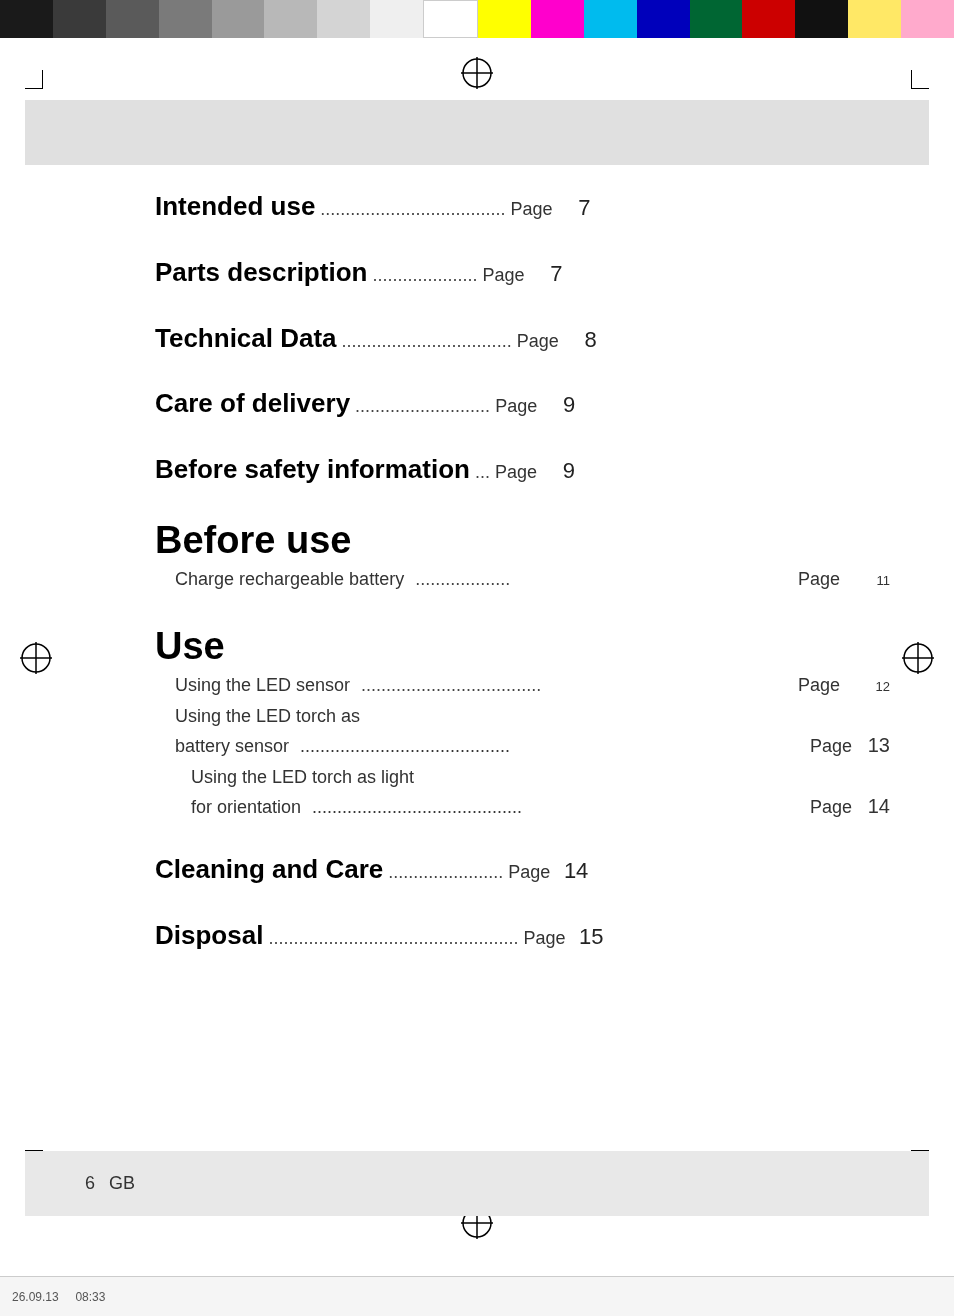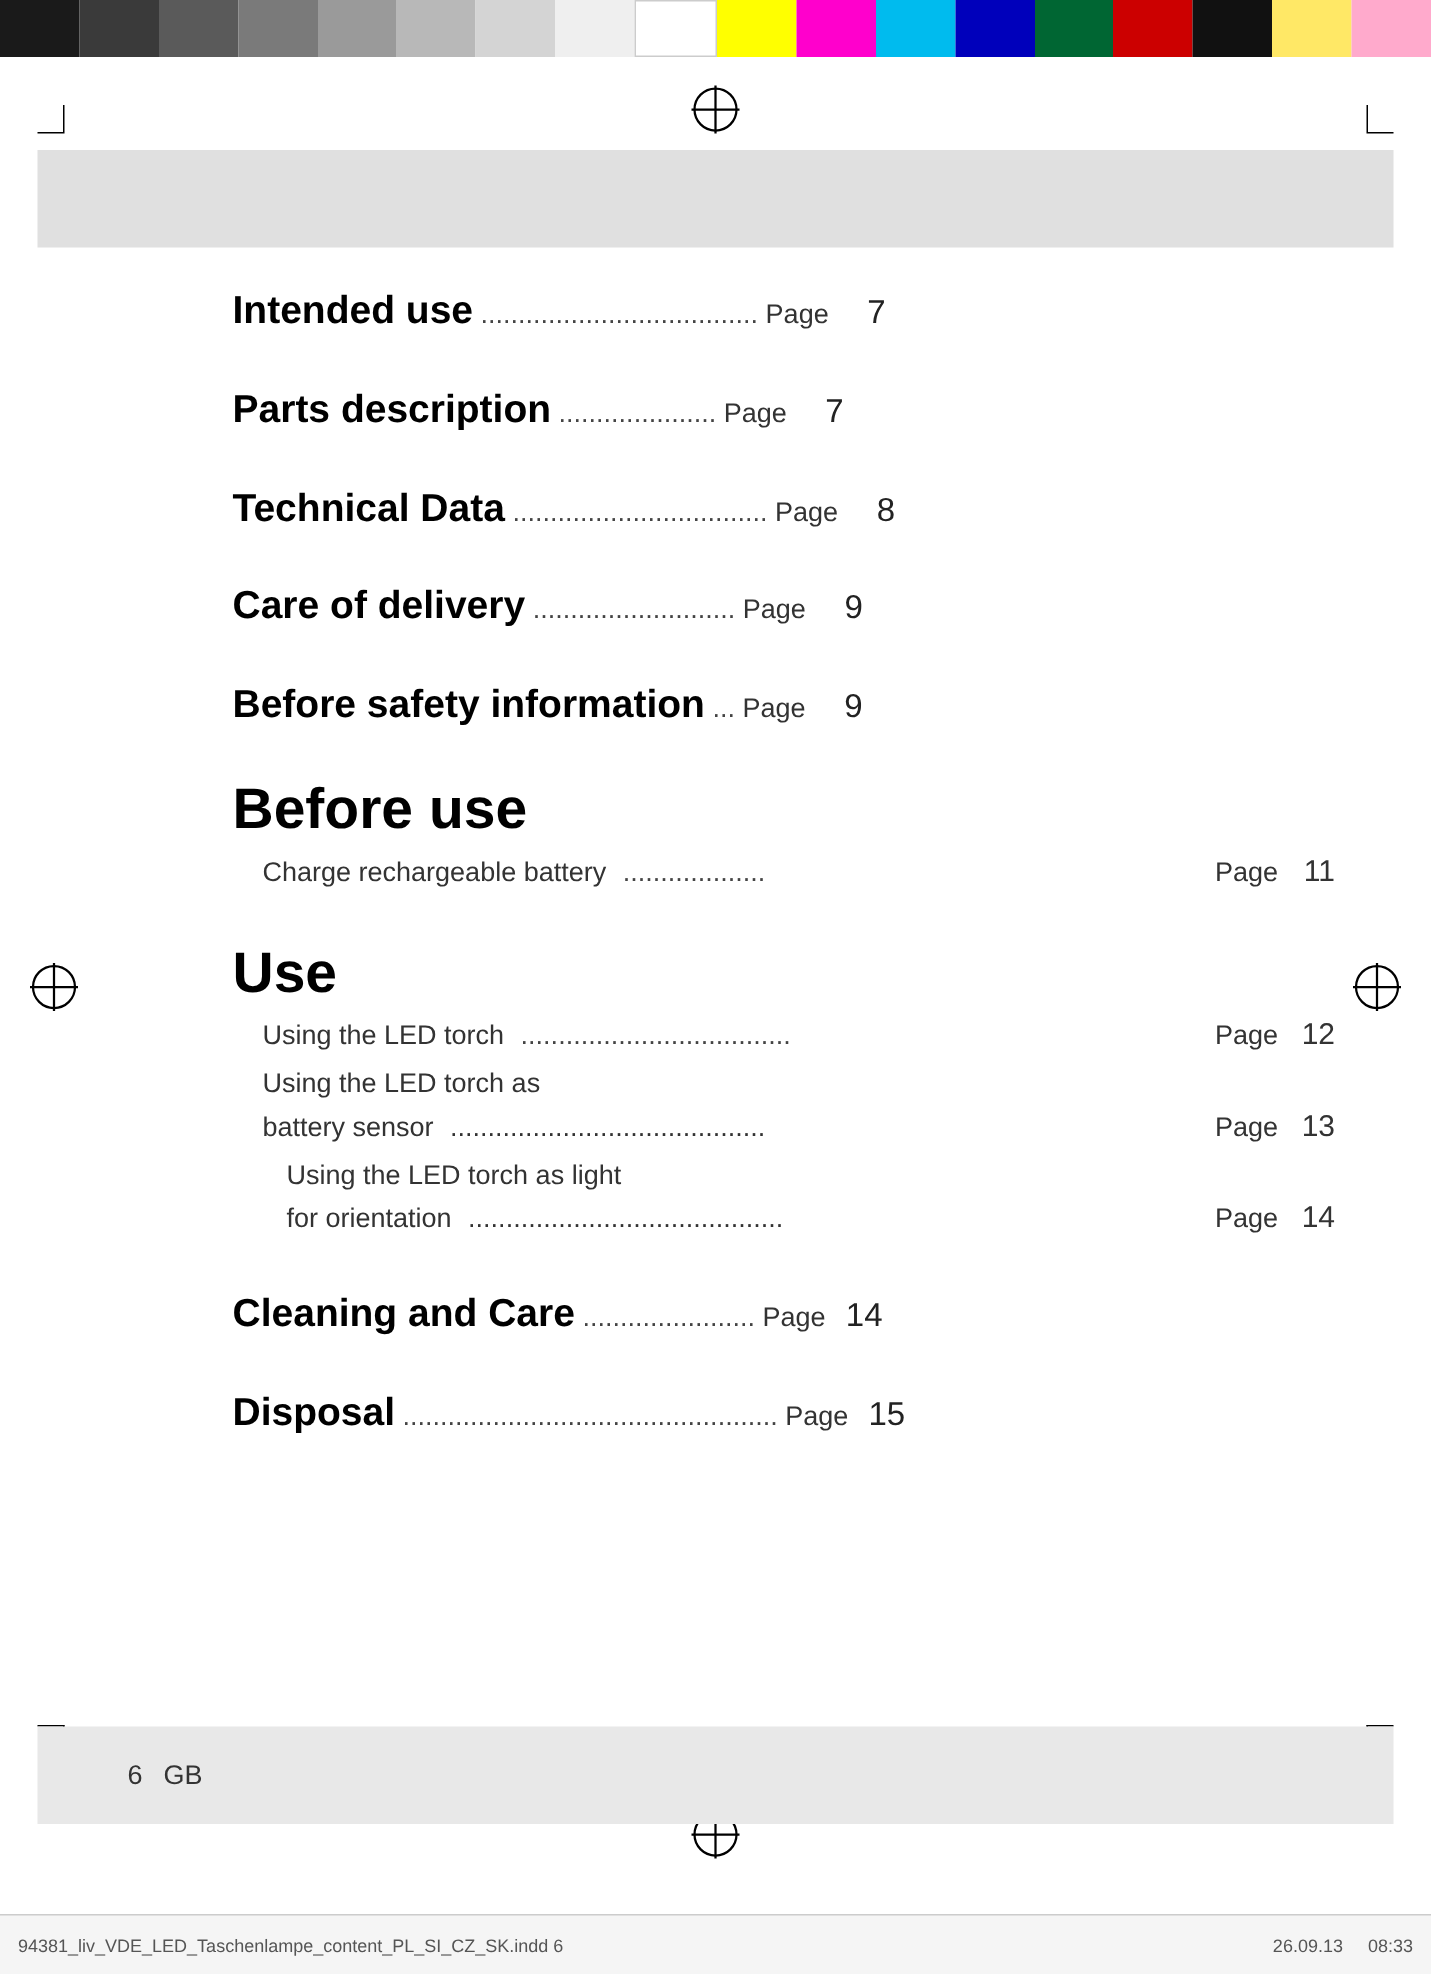--- a/index.html
+++ b/index.html
@@ -147,22 +147,22 @@
     }
 
     .toc-sub-entry .page-label {
       white-space: nowrap;
       font-size: 18px;
     }
 
     .toc-sub-entry .page-num {
       min-width: 30px;
       text-align: right;
-      font-size: 20px;
-      margin-left: 8px;
+      font-size: 13px;
+      margin-left: 20px;
     }
 
     
     .footer-band {
       position: absolute;
       bottom: 100px;
       left: 25px;
       right: 25px;
       height: 65px;
       background: #e8e8e8;
@@ -332,21 +332,21 @@
       <span class="inline-dots dots">&nbsp;...................&nbsp;</span>
       <span class="page-label">Page</span>
       <span class="page-num">11</span>
     </div>
   </div>
 
   <div class="toc-section">
     <div class="section-title">Use</div>
 
     <div class="toc-sub-entry">
-      <span class="sub-title">Using the LED torch</span>
+      <span class="sub-title">Using the LED sensor</span>
       <span class="inline-dots dots">&nbsp;....................................&nbsp;</span>
       <span class="page-label">Page</span>
       <span class="page-num">12</span>
     </div>
 
     <div style="margin-left:20px; margin-top:4px; font-size:18px; color:#333; line-height:1.5;">
       <div>Using the LED torch as</div>
       <div style="display:flex; align-items:baseline;">
         <span>battery sensor</span>
         <span style="flex:1; overflow:hidden; white-space:nowrap; margin:0 6px;">&nbsp;..........................................&nbsp;</span>
@@ -381,19 +381,18 @@
   </div>
 
 </div>
 
 <div class="footer-band">
   <span class="footer-text" style="margin-right:14px;">6</span>
   <span class="footer-text">GB</span>
 </div>
 
 <div class="bottom-info-bar">
-  <span>94381_liv_VDE_LED_Taschenlampe_content_PL_SI_CZ_SK.indd   6</span>
   <span>
     <span>26.09.13</span>
     &nbsp;&nbsp;&nbsp;
     <span>08:33</span>
   </span>
 </div>
 
 </body></html>

